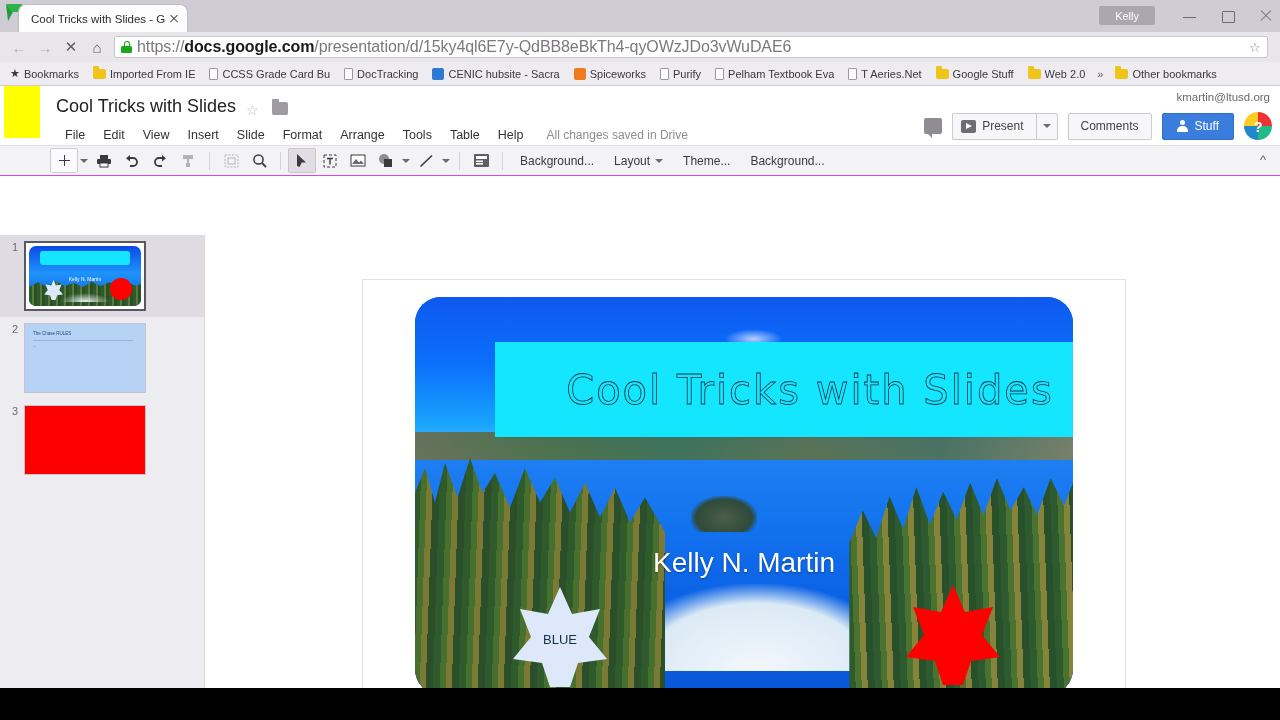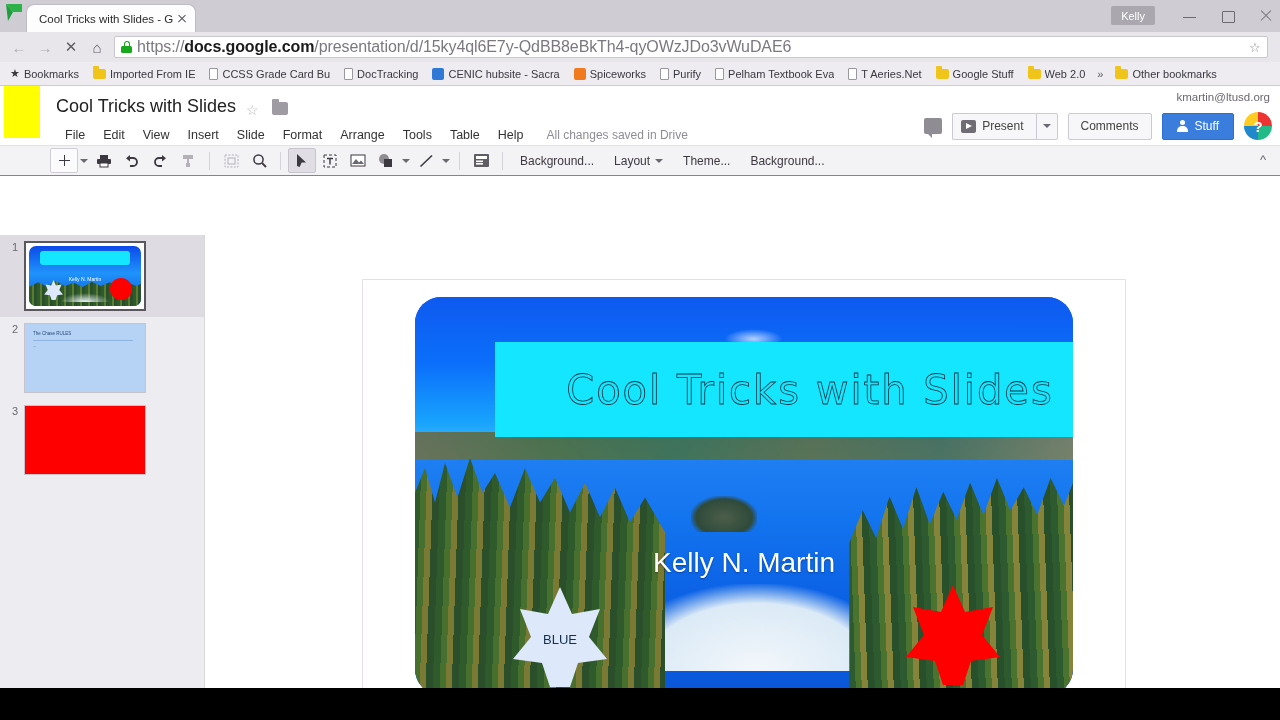--- a/index.html
+++ b/index.html
@@ -7,30 +7,30 @@
   body { font-family:"Liberation Sans", sans-serif; -webkit-font-smoothing:antialiased; }
 
   #app { position:relative; width:1280px; height:720px; background:#000; }
 
   
   .chrome { position:absolute; left:0; top:0; width:1280px; height:86px; background:#d6d3d9; }
   .titlebar { position:relative; height:32px; background:#cfccd3; }
   .chrome-logo { position:absolute; left:4px; top:2px; width:22px; height:24px; }
   .tab { position:absolute; left:18px; top:4px; width:170px; height:28px;
          background:#fdfdfd; border-radius:8px 8px 0 0; border:1px solid #bfbcc4; border-bottom:none;
-         display:flex; align-items:center; padding:0 6px 0 12px;margin-left:8px; }
+         display:flex; align-items:center; padding:0 6px 0 12px; }
   .tab-title { font-size:11.5px; color:#2b2b2b; white-space:nowrap; overflow:hidden;
                text-overflow:ellipsis; flex:1; }
   .tab-close { width:14px; height:14px; position:relative; flex:none; cursor:pointer; }
   .tab-close::before,.tab-close::after{ content:""; position:absolute; left:2px; top:6px; width:10px; height:1.4px;
       background:#55525a; }
   .tab-close::before{ transform:rotate(45deg);} .tab-close::after{ transform:rotate(-45deg);}
   .tab-strip-rest { position:absolute; left:190px; top:4px; right:210px; height:28px; }
 
-  .profile-pill { position:absolute; right:125px; top:6px; height:19px; padding:0 10px;
+  .profile-pill { position:absolute; right:125px; top:6px; height:19px; padding:0 16px;
       background:#aaa7ae; border-radius:2px; display:flex; align-items:center; }
   .profile-pill span { font-size:11px; color:#fff; }
   .wincontrols { position:absolute; right:6px; top:0; height:32px; display:flex; align-items:center; gap:22px; }
   .wc { width:16px; height:16px; position:relative; cursor:pointer; }
   .wc-min::after{ content:""; position:absolute; left:1px; top:9px; width:13px; height:1.3px; background:#6d6a72; }
   .wc-max::after{ content:""; position:absolute; left:2px; top:3px; width:11px; height:10px;
       border:1.3px solid #6d6a72; border-radius:1px; }
   .wc-close::before,.wc-close::after{ content:""; position:absolute; left:1px; top:7px; width:14px; height:1.3px;
       background:#7a7780; } .wc-close::before{transform:rotate(45deg);} .wc-close::after{transform:rotate(-45deg);}
 

